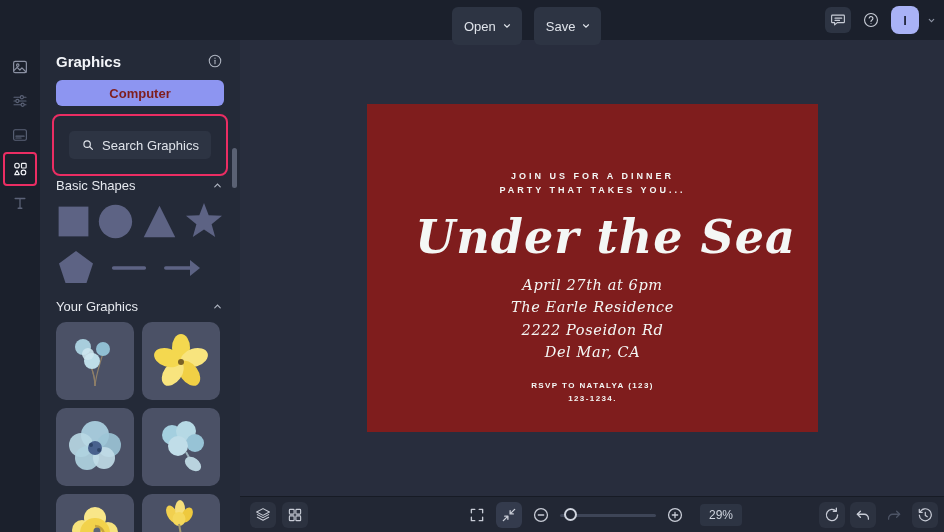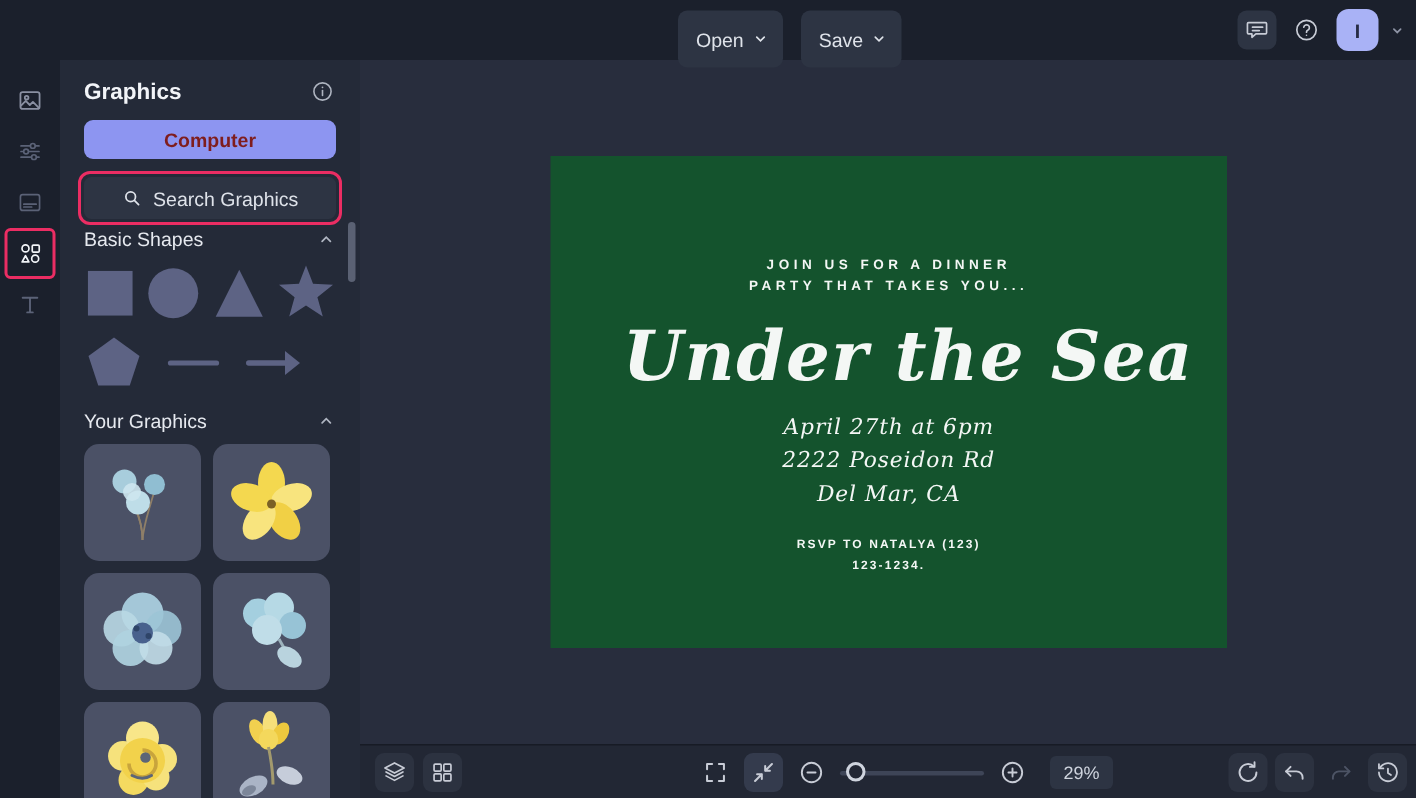--- a/index.html
+++ b/index.html
@@ -36,35 +36,35 @@
 
   
   .panel { position:absolute; left:40px; top:40px; width:200px; height:492px; background:#242a38;
     padding:12px 16px; z-index:20; overflow:hidden; }
   .panel-scroll { position:absolute; right:3px; top:108px; width:5px; height:40px; background:#5a6173; border-radius:3px; }
   .panel-head { display:flex; align-items:center; justify-content:space-between; margin-bottom:10px; }
   .panel-title { color:#f2f4f8; font-size:15px; font-weight:700;text-align:center; }
   .info-btn { background:none; border:none; color:#aeb4c0; width:18px; height:18px; padding:0; cursor:pointer; }
   .computer-btn { width:100%; height:26px; border:none; border-radius:6px; background:#8d95f1;
     color:#7f1d1d; font-size:13px; font-weight:700; cursor:pointer; margin-bottom:8px; font-family:inherit; }
-  .search-hl { border:2.5px solid #eb2d63; border-radius:8px; padding:2px; margin:0 -4px 0; }
+  .search-hl { border:2.5px solid #eb2d63; border-radius:8px; padding:15px; margin:0 -4px 0; }
   .search-btn { width:100%; height:28px; border:none; border-radius:5px; background:#2d3443; color:#dfe3ea;
     font-size:13px; display:flex; align-items:center; justify-content:center; gap:7px; cursor:pointer; font-family:inherit; }
   .sect-row { display:flex; align-items:center; justify-content:space-between; margin:2px 0 8px; }
   .sect-label { color:#e6e9ef; font-size:13px; }
   .sect-caret { background:none; border:none; color:#aeb4c0; padding:0; width:14px; height:14px; cursor:pointer; }
   .shapes-row1 { display:flex; align-items:center; justify-content:space-between; margin-bottom:8px; height:40px; }
   .shapes-row2 { display:flex; align-items:center; gap:14px; margin-bottom:12px; height:38px; }
   .shape-cell { display:flex; align-items:center; justify-content:center; cursor:pointer; color:#5d6384; }
   .thumb-grid { display:grid; grid-template-columns:78px 78px; gap:8px; }
   .thumb { width:78px; height:78px; border-radius:10px; background:#4b5166; overflow:hidden; cursor:pointer; }
 
   
   .canvas { position:absolute; left:240px; top:40px; width:704px; height:492px; background:#282d3d; }
-  .card { position:absolute; left:127px; top:64px; width:451px; height:328px; background:#14532d;
+  .card { position:absolute; left:127px; top:64px; width:451px; height:328px; background:#7f1d1d;
     text-align:center; color:#f4f7f5; padding-top:66px; }
   .card-kicker { font-size:9px; font-weight:700; letter-spacing:3px; line-height:1.55; }
   .card-title { font-family:"DejaVu Serif", serif; font-style:italic; font-weight:700; font-size:46px;
     margin-top:12px; white-space:nowrap; letter-spacing:1px;padding-left:26px; }
   .card-details { margin-top:10px; font-family:"DejaVu Serif", serif; font-style:italic; font-weight:400;
     font-size:14.5px; line-height:1.55; letter-spacing:.6px; }
   .card-rsvp { margin-top:15px; font-size:8px; font-weight:700; letter-spacing:1.4px; line-height:1.7; }
 
   
   .bottombar { position:absolute; left:0; bottom:0; width:704px; height:36px; background:#222734;
@@ -337,20 +337,21 @@
     <div class="panel-scroll"></div>
   </aside>
 
   <main class="canvas">
     <section class="card">
       <div class="card-kicker">JOIN US FOR A DINNER</div>
       <div class="card-kicker">PARTY THAT TAKES YOU...</div>
       <div class="card-title">Under the Sea</div>
       <div class="card-details">
         <div>April 27th at 6pm</div>
+        <div>The Earle Residence</div>
         <div>2222 Poseidon Rd</div>
         <div>Del Mar, CA</div>
       </div>
       <div class="card-rsvp">
         <div>RSVP TO NATALYA (123)</div>
         <div>123-1234.</div>
       </div>
     </section>
 
     <div class="bottombar">

